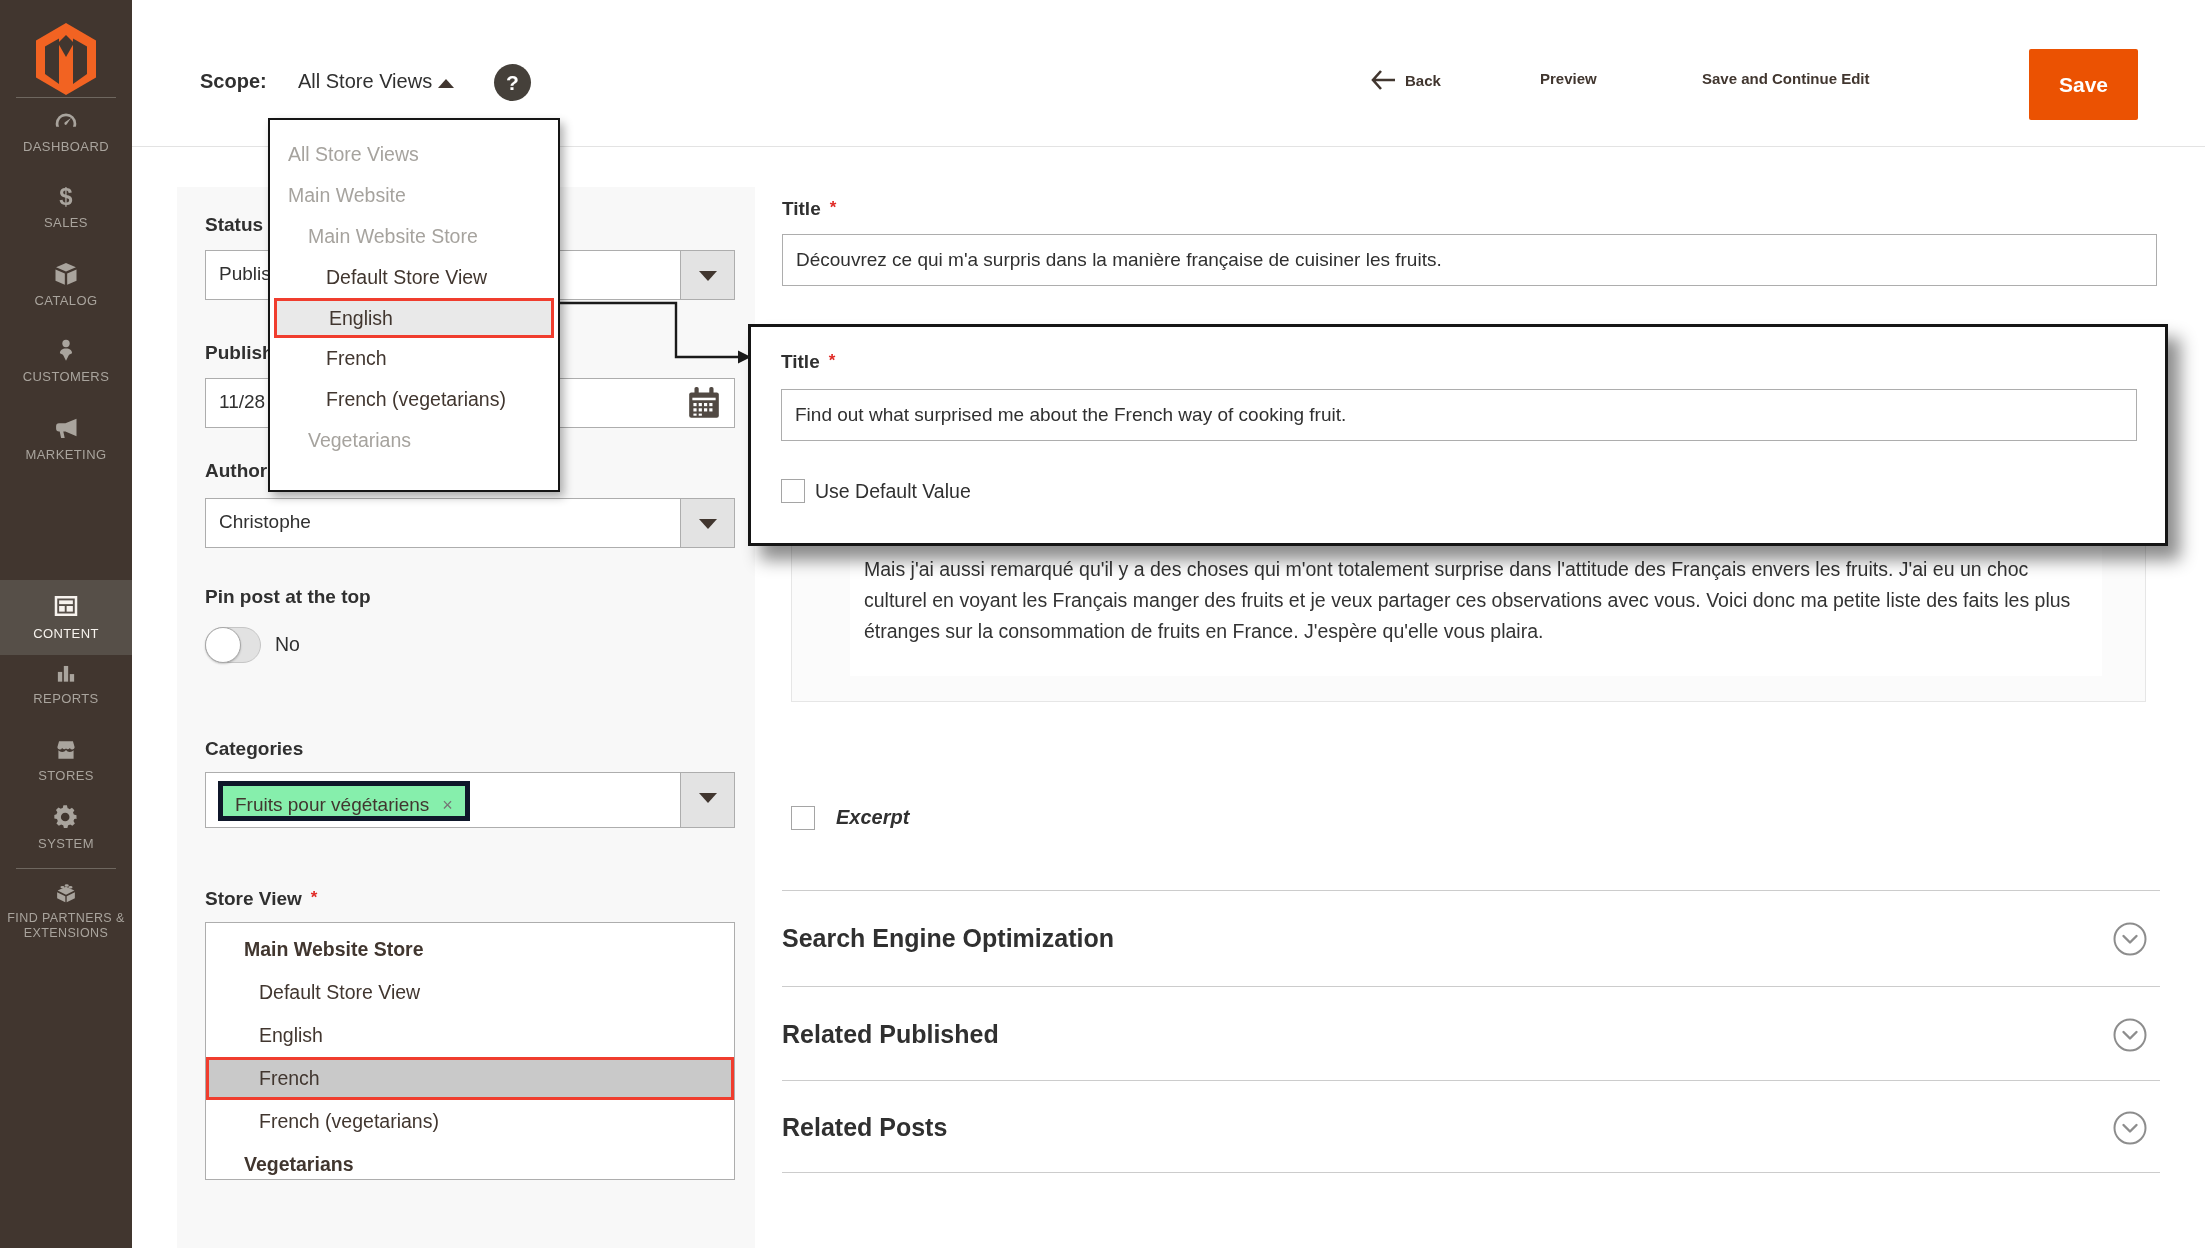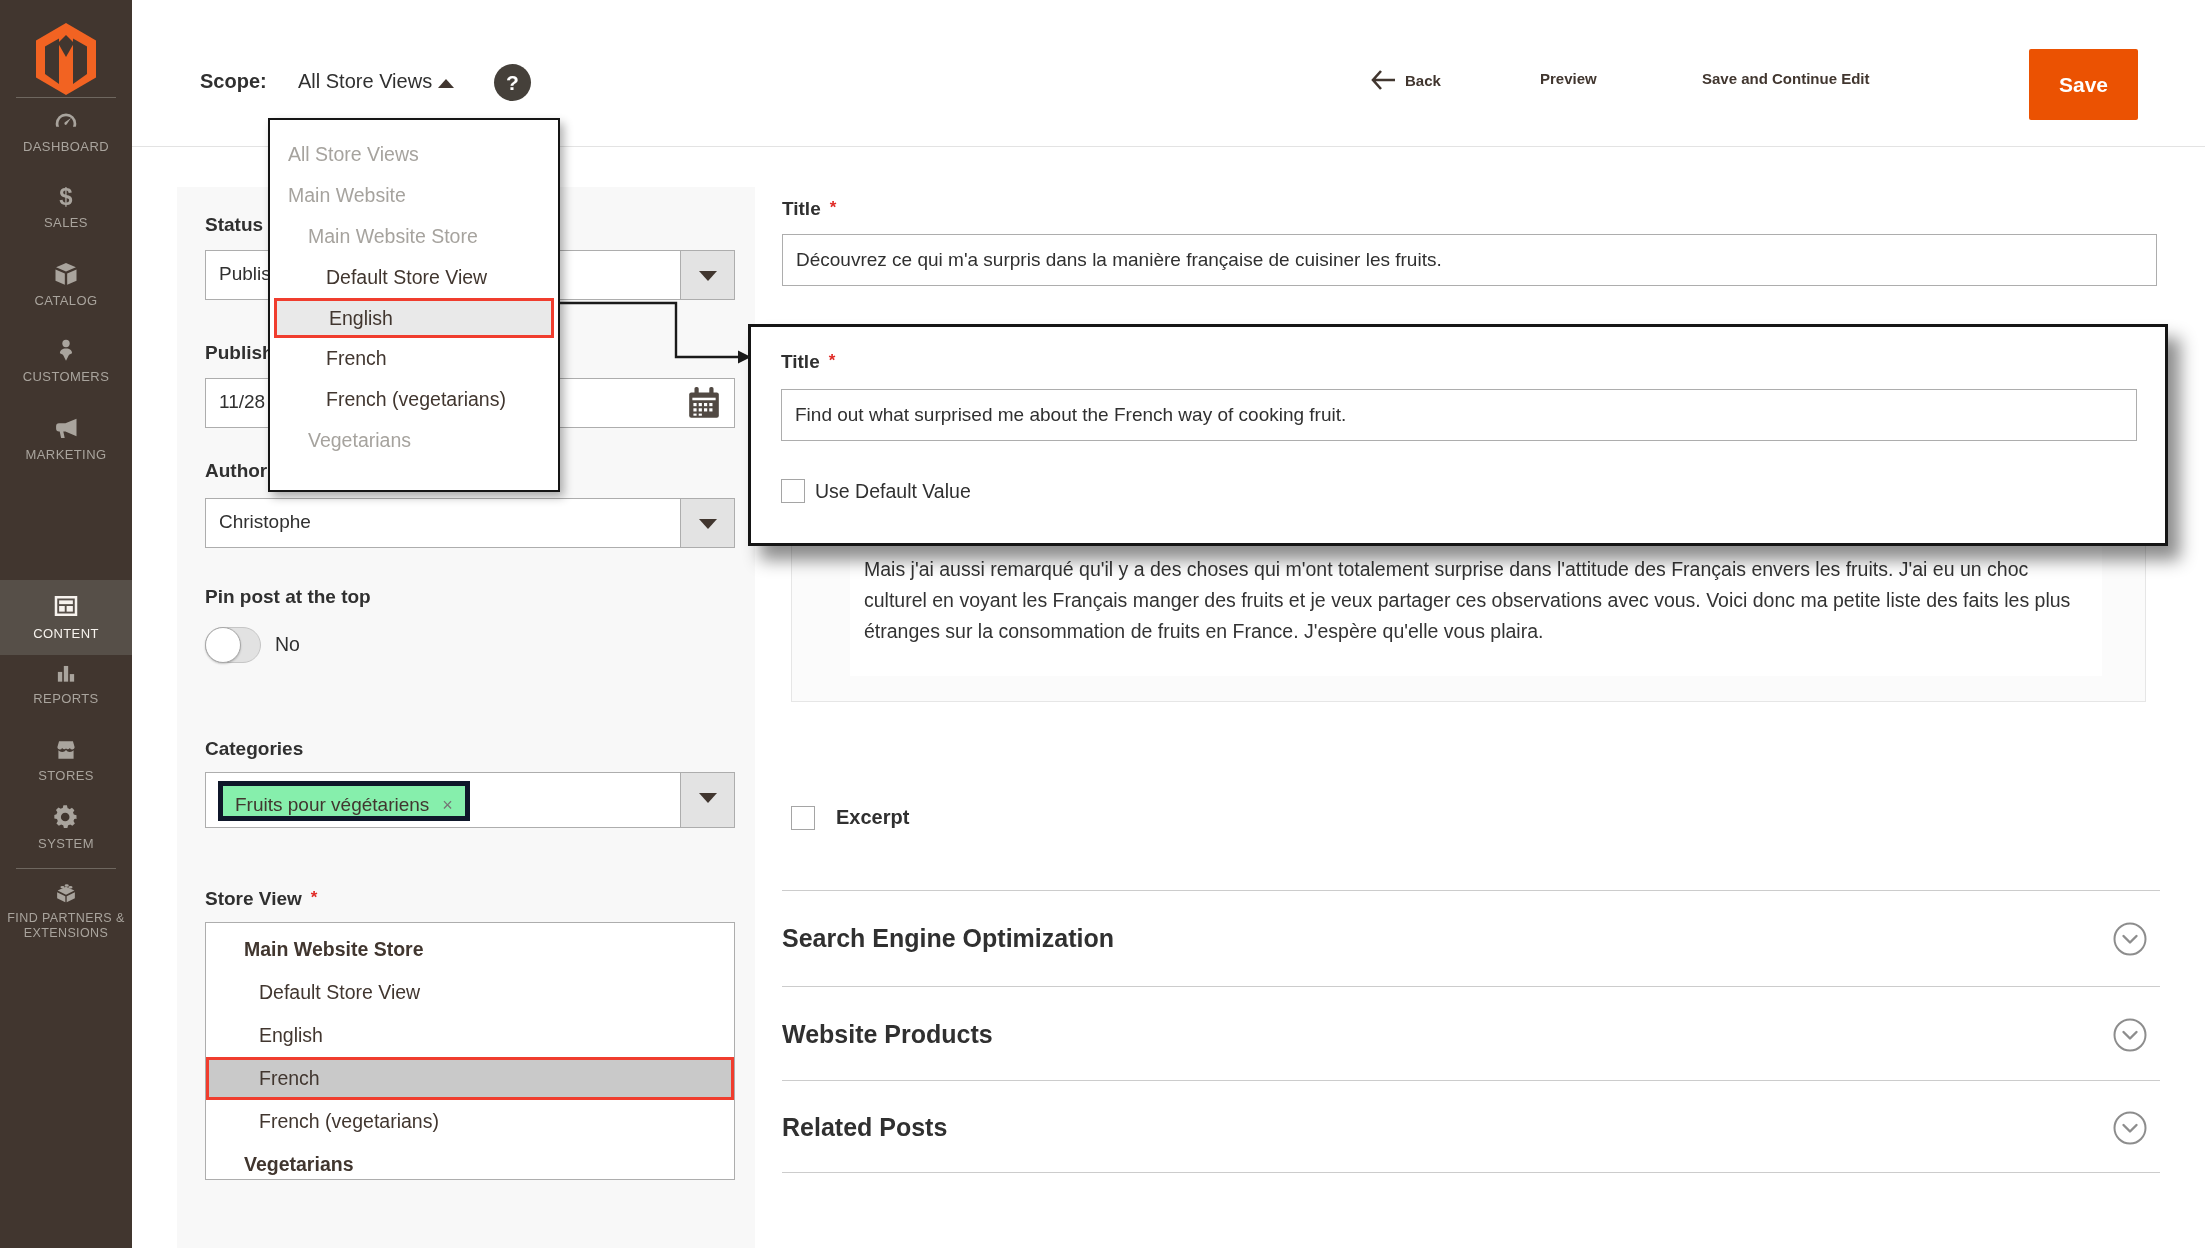--- a/index.html
+++ b/index.html
@@ -69,21 +69,21 @@
   
   .m-title-label { position:absolute; left:782px; top:198px; font-size:19px; font-weight:bold; }
   .txt-input { position:absolute; height:52px; background:#fff; border:1px solid #adadad; font-family:"Liberation Sans",sans-serif;
     font-size:19px; color:#303030; padding:0 13px; }
   .m-title-input { left:782px; top:234px; width:1375px; }
   .editor-panel { position:absolute; left:791px; top:505px; width:1355px; height:197px; background:#fbfbfb; border:1px solid #e6e6e6; }
   .editor-white { position:absolute; left:58px; top:10px; width:1252px; height:160px; background:#fff; cursor:text; }
   .editor-text { position:absolute; left:14px; top:38px; width:1228px; font-size:19.5px; line-height:31px; color:#333; }
   .cbox { position:absolute; width:24px; height:24px; background:#fff; border:1px solid #a5a5a5; cursor:pointer; }
   .excerpt-cb { left:791px; top:806px; }
-  .excerpt-label { position:absolute; left:836px; top:806px; font-size:20px; font-weight:bold; }
+  .excerpt-label { position:absolute; left:836px; top:806px; font-size:20px; font-weight:bold;font-style:italic; }
   .hdiv { position:absolute; left:782px; width:1378px; height:1px; background:#cccccc; }
   .d1{top:890px} .d2{top:986px} .d3{top:1080px} .d4{top:1172px}
   .section-title { position:absolute; left:782px; font-size:25px; font-weight:600; color:#303030; cursor:pointer; }
   .s1{top:924px} .s2{top:1020px} .s3{top:1113px}
   .sec-icon { position:absolute; left:2112px; width:36px; height:36px; cursor:pointer; }
   .si1{top:921px} .si2{top:1017px} .si3{top:1110px}
 
   
   .popup { position:absolute; left:748px; top:324px; width:1420px; height:222px; background:#fff;
     border:3px solid #151515; box-shadow:12px 14px 16px rgba(0,0,0,.45); z-index:40; }
@@ -283,21 +283,21 @@
   <span class="cbox excerpt-cb"></span>
   <span class="excerpt-label">Excerpt</span>
 
   <div class="hdiv d1"></div>
   <div class="section-title s1">Search Engine Optimization</div>
   <svg class="sec-icon si1" viewBox="0 0 36 36">
       <circle cx="18" cy="18" r="15.5" fill="none" stroke="#8d8d8d" stroke-width="2"></circle>
       <path d="M11.5 15l6.5 6.5L24.5 15" fill="none" stroke="#8d8d8d" stroke-width="2.4" stroke-linecap="round" stroke-linejoin="round"></path>
     </svg>
   <div class="hdiv d2"></div>
-  <div class="section-title s2">Website Products</div>
+  <div class="section-title s2">Related Published</div>
   <svg class="sec-icon si2" viewBox="0 0 36 36">
       <circle cx="18" cy="18" r="15.5" fill="none" stroke="#8d8d8d" stroke-width="2"></circle>
       <path d="M11.5 15l6.5 6.5L24.5 15" fill="none" stroke="#8d8d8d" stroke-width="2.4" stroke-linecap="round" stroke-linejoin="round"></path>
     </svg>
   <div class="hdiv d3"></div>
   <div class="section-title s3">Related Posts</div>
   <svg class="sec-icon si3" viewBox="0 0 36 36">
       <circle cx="18" cy="18" r="15.5" fill="none" stroke="#8d8d8d" stroke-width="2"></circle>
       <path d="M11.5 15l6.5 6.5L24.5 15" fill="none" stroke="#8d8d8d" stroke-width="2.4" stroke-linecap="round" stroke-linejoin="round"></path>
     </svg>

